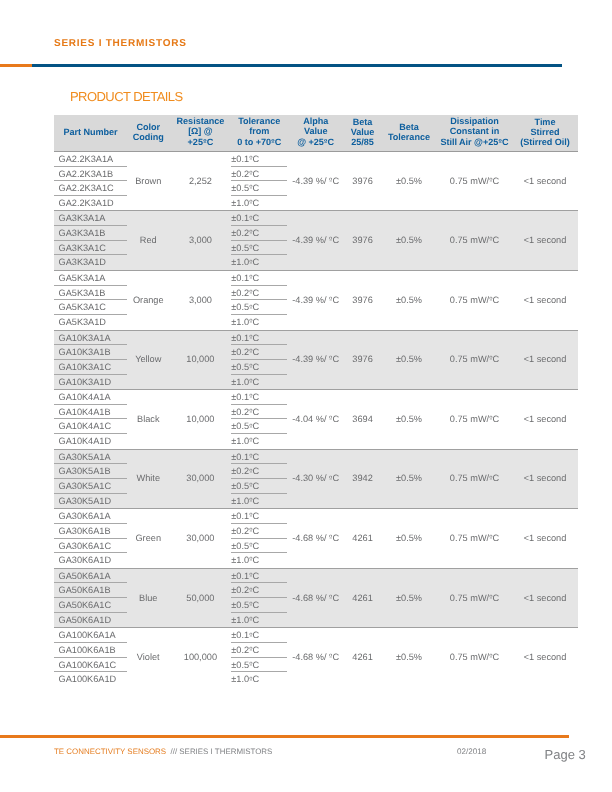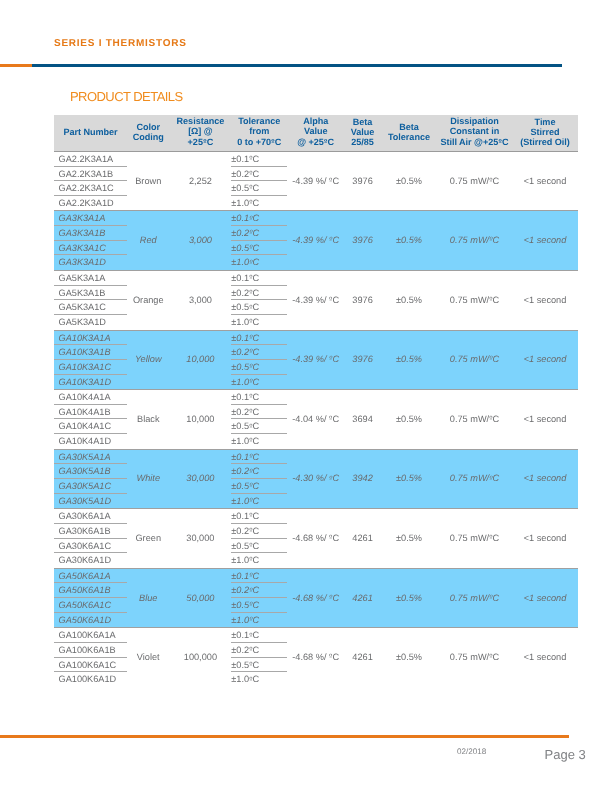--- a/index.html
+++ b/index.html
@@ -23,21 +23,21 @@
   
   #spec-table{position:absolute;left:54px;top:114.8px;width:524px;
               border-collapse:collapse;table-layout:fixed;}
   #spec-table th{background:#D9D9D9;color:#0E5F9E;font-weight:bold;font-size:9.1px;
                  line-height:10.35px;padding:0;vertical-align:middle;
                  height:36.1px;letter-spacing:-0.04px;}
   #spec-table th > div{position:relative;top:-0.7px;}
   #spec-table thead tr{border-bottom:1.2px solid #9b9b9b;}
   .grp{border-bottom:1px solid #a0a0a0;}
   #spec-table tbody tr:last-child{border-bottom:none;}
-  .grp.alt td{background:#7dd3fc;font-style:italic;}
+  .grp.alt td{background:#e5e5e5;}
   #spec-table td{padding:0;font-size:9.2px;color:#6A6B6D;vertical-align:middle;}
   #spec-table td.mid{line-height:1;}
 
   .stack{display:block;}
   .stack .ln{display:block;height:14.65px;line-height:14.3px;position:relative;
              box-sizing:border-box;}
   .sepline{border-bottom:0.9px solid #a8a8a8;}
 
   .deg{font-family:"DejaVu Sans",sans-serif;font-size:0.78em;position:relative;top:-0.11em;}
   #spec-table th .deg{font-size:0.74em;top:-0.13em;}
@@ -346,15 +346,19 @@
           <td class="mid c-alpha" data-name="cell-alpha">-4.68 %/ <span class="deg" data-name="degree-symbol">º</span>C</td>
           <td class="mid c-bval" data-name="cell-beta_value">4261</td>
           <td class="mid c-btol" data-name="cell-beta_tol">±0.5%</td>
           <td class="mid c-diss" data-name="cell-dissipation">0.75 mW/<span class="deg" data-name="degree-symbol">º</span>C</td>
           <td class="mid c-time" data-name="cell-time">&lt;1 second</td>
         </tr>
       </tbody>
   </table>
 
   <div class="rule" id="footer-rule" data-name="footer-rule"></div>
+  <div id="footer-brand" data-name="footer-brand">
+    <span data-name="footer-brand-text">TE CONNECTIVITY SENSORS</span>
+    <span data-name="footer-doc-text"> /// SERIES I THERMISTORS</span>
+  </div>
   <div id="footer-date" data-name="footer-date">02/2018</div>
   <div id="footer-page" data-name="footer-page">Page 3</div>
 </div>
 
 </body></html>

